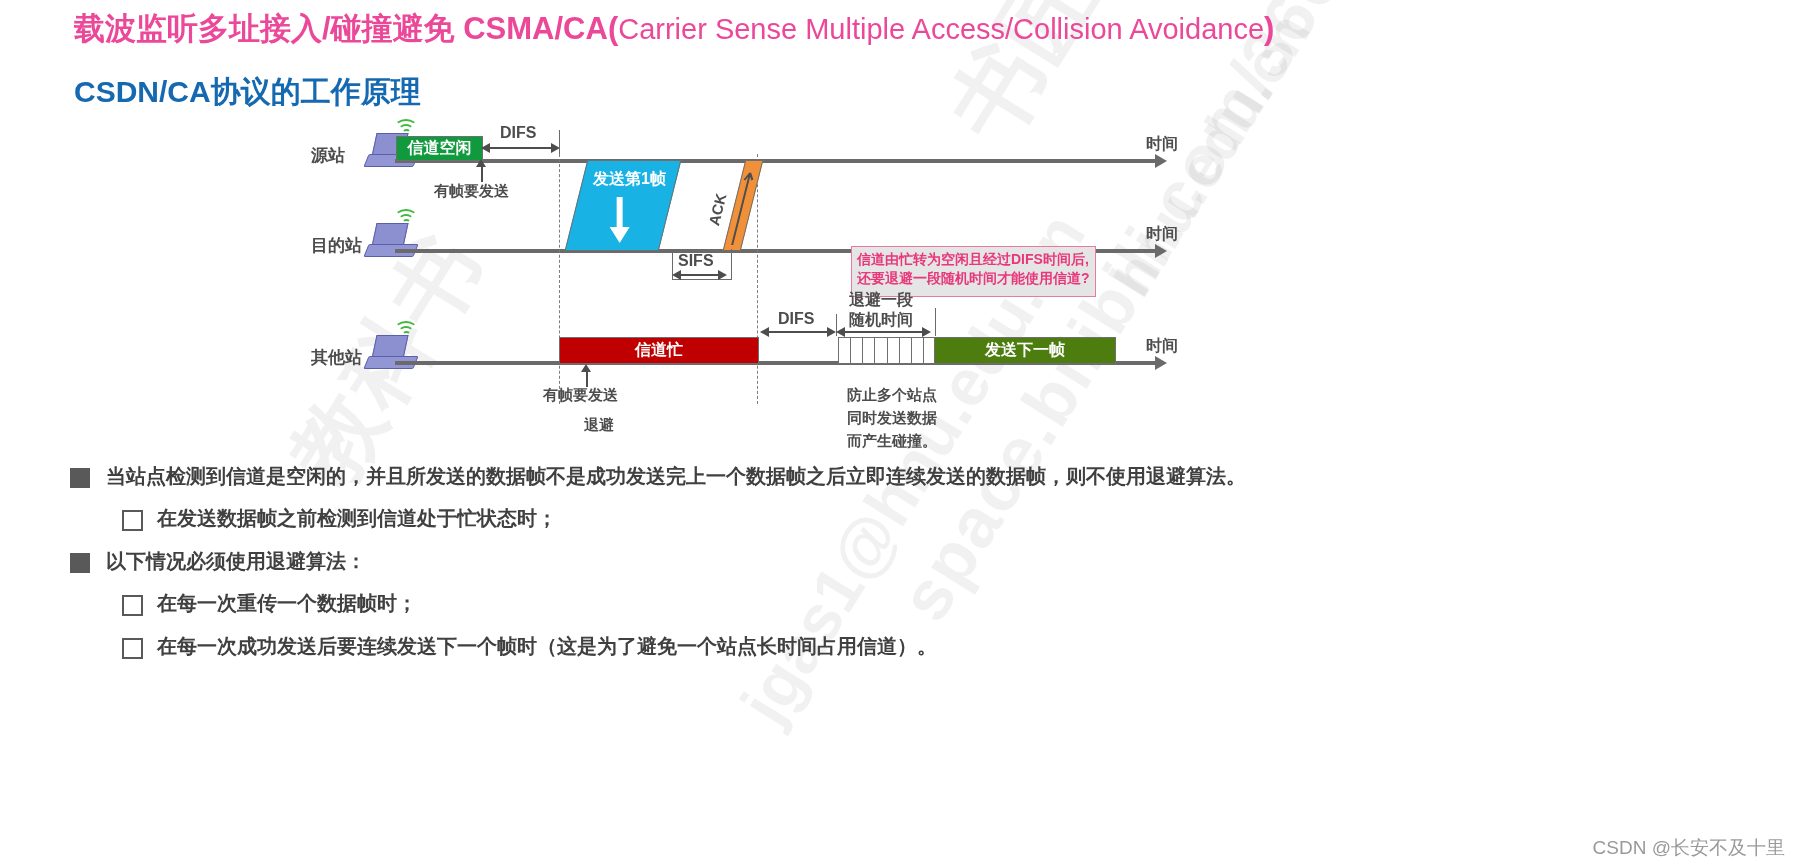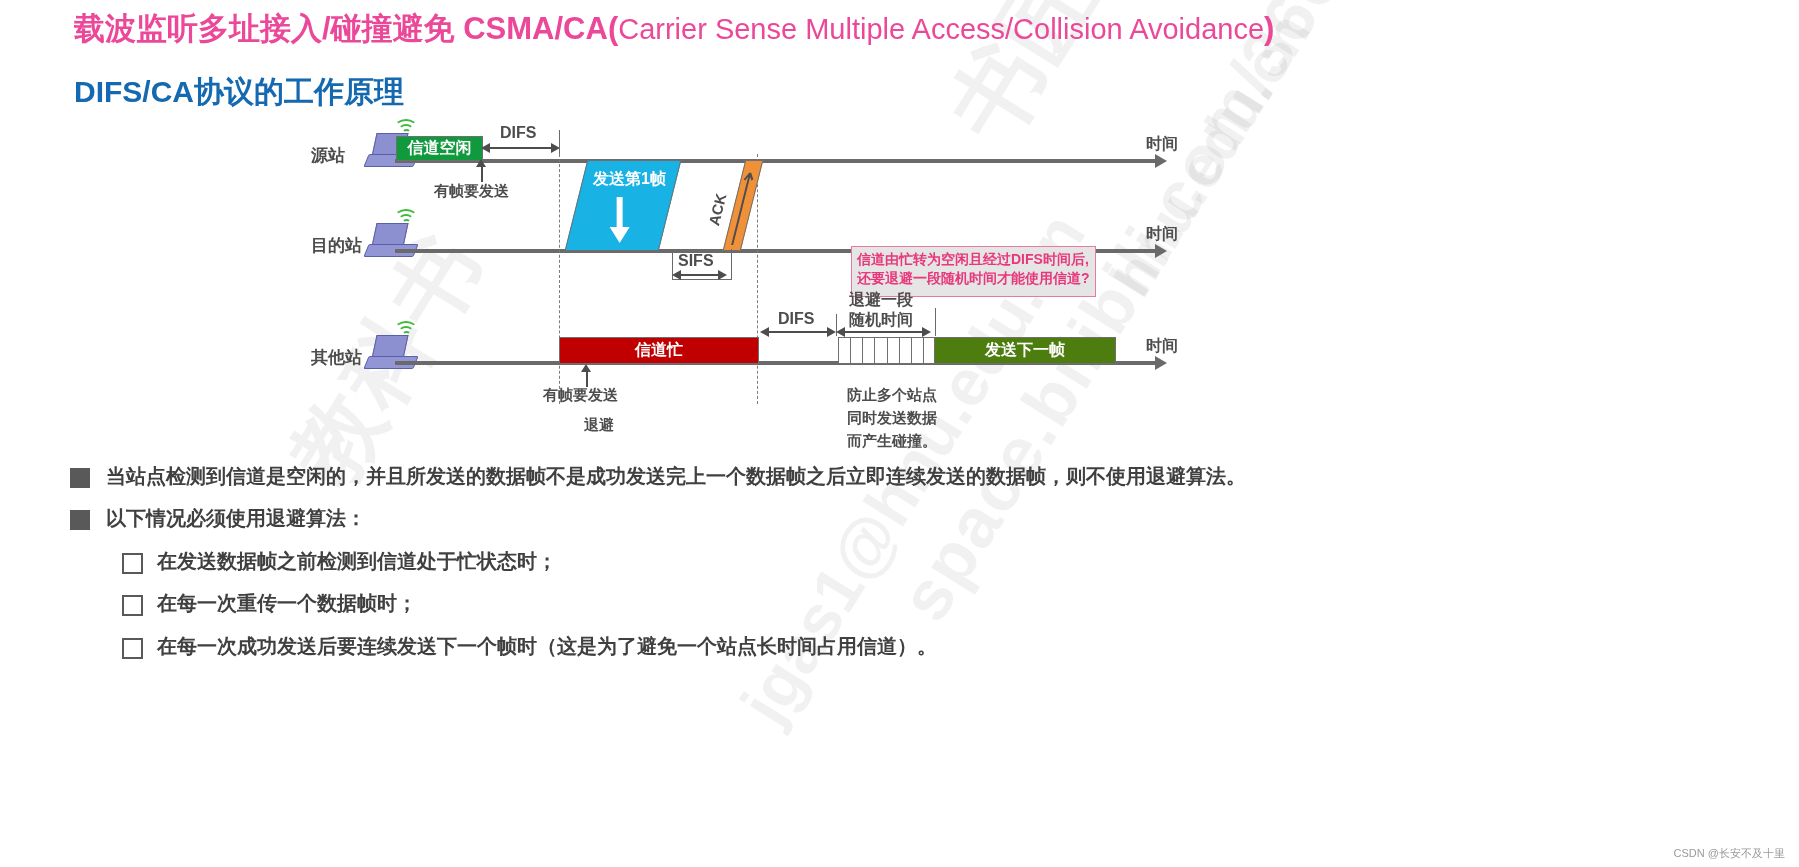--- a/index.html
+++ b/index.html
@@ -93,35 +93,35 @@
   .sifsbox{position:absolute;border:1.6px solid #6a6a6a;border-top:none;}
 
   
   .bullets{position:absolute;left:70px;top:462px;width:1680px;}
   .b-row{display:flex;align-items:flex-start;margin-bottom:14px;}
   .sq{width:20px;height:20px;background:#595959;margin:6px 16px 0 0;flex:0 0 auto;}
   .sq-o{width:17px;height:17px;border:2.5px solid #595959;background:#fff;
         margin:6px 14px 0 0;flex:0 0 auto;}
   .b-text{font-size:20px;font-weight:bold;color:#404040;line-height:1.42;}
   .sub{margin-left:52px;}
-  .footer{position:absolute;right:14px;bottom:6px;font-size:11px;color:#9a9a9a;}
+  .footer{position:absolute;right:14px;bottom:6px;font-size:19px;color:#9a9a9a;}
 </style>
 </head>
 <body>
 
 <div class="slide">
 
   <div class="wm wm1">书匠</div>
   <div class="wm wm2">space.bilibili.com/3609964</div>
   <div class="wm wm3">教科书</div>
   <div class="wm wm4">jgas1@hnu.edu.cn</div>
   <div class="wm wm5">hnu.edu.cn</div>
 
   <div class="title1"><span>载波监听多址接入/碰撞避免 CSMA/CA(</span><span class="en">Carrier Sense Multiple Access/Collision Avoidance</span><span>)</span></div>
-  <div class="title2">DIFS/CA协议的工作原理</div>
+  <div class="title2">CSDN/CA协议的工作原理</div>
 
   <div class="diagram">
 
     <div class="rowlabel" style="left:311px;top:26px;">源站</div>
     <div class="laptop" style="left:364px;top:9px;">
       <div class="wifi">
           <span class="w1"></span>
           <span class="w2"></span>
           <span class="w3"></span>
         </div>
@@ -238,30 +238,30 @@
     <div class="note" style="left:847px;top:266px;">防止多个站点</div>
     <div class="note" style="left:847px;top:289px;">同时发送数据</div>
     <div class="note" style="left:847px;top:312px;">而产生碰撞。</div>
   </div>
 
   <div class="bullets">
     <div class="b-row">
       <div class="sq"></div>
       <div class="b-text" style="max-width:1620px;">当站点检测到信道是空闲的，并且所发送的数据帧不是成功发送完上一个数据帧之后立即连续发送的数据帧，则不使用退避算法。</div>
     </div>
+    <div class="b-row sub">
+      <div class="sq-o"></div>
+      <div class="b-text">在发送数据帧之前检测到信道处于忙状态时；</div>
+    </div>
     <div class="b-row">
       <div class="sq"></div>
       <div class="b-text">以下情况必须使用退避算法：</div>
     </div>
     <div class="b-row sub">
       <div class="sq-o"></div>
-      <div class="b-text">在发送数据帧之前检测到信道处于忙状态时；</div>
-    </div>
-    <div class="b-row sub">
-      <div class="sq-o"></div>
       <div class="b-text">在每一次重传一个数据帧时；</div>
     </div>
     <div class="b-row sub">
       <div class="sq-o"></div>
       <div class="b-text">在每一次成功发送后要连续发送下一个帧时（这是为了避免一个站点长时间占用信道）。</div>
     </div>
   </div>
 
   <div class="footer">CSDN @长安不及十里</div>
 </div>

